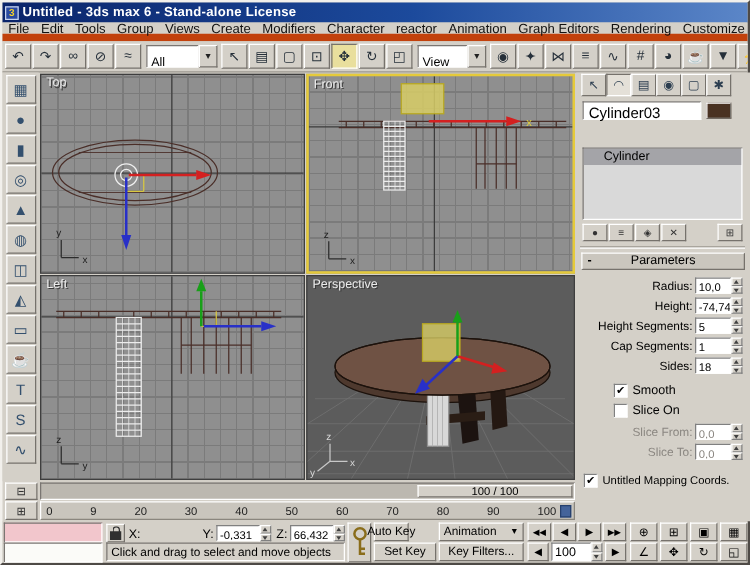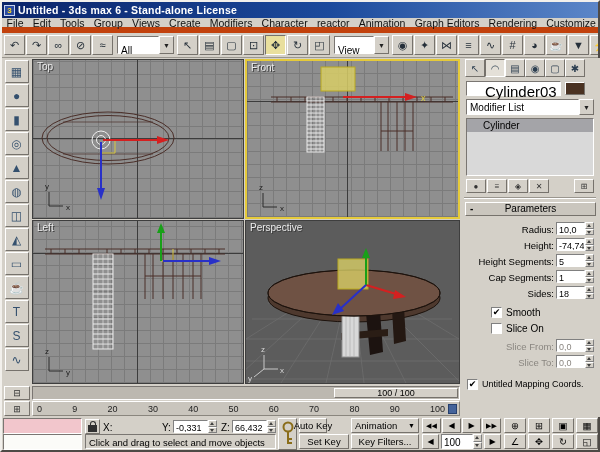--- a/index.html
+++ b/index.html
@@ -29,21 +29,21 @@
   .vp-persp{background-color:#5c5c5c}
   .vp.active{border:2px solid #e5ca3a}
   .vplabel{position:absolute;left:4px;top:1px;font-size:10px;color:#ececec;text-shadow:1px 1px 0 #3a3a3a;z-index:3}
   .axv{position:absolute;top:0;bottom:0;width:1px;background:#3c3c3c;z-index:1}
   .axh{position:absolute;left:0;right:0;height:1px;background:#3c3c3c;z-index:1}
   .vp svg{position:absolute;left:0;top:0;z-index:2}
   
   .cmdpanel{position:absolute;left:459px;top:56px;width:139px;height:359px;background:#d4d0c8}
   .ctab{position:absolute;width:20px;height:18px;top:1px;background:#d4d0c8;border:1px solid;border-color:#fff #76726c #76726c #fff;display:flex;align-items:center;justify-content:center;font-size:10px;color:#2c3e50}
   .ctab.pressed{border-color:#76726c #fff #fff #76726c;background:#e4e0d8}
-  .namefld{position:absolute;left:5px;top:23px;width:95px;height:15px;background:#fff;border:1px solid;border-color:#7a7672 #fff #fff #7a7672;font-size:15px;padding:1px 0 0 18px;color:#000}
+  .namefld{position:absolute;left:5px;top:23px;width:95px;height:15px;background:#fff;border:1px solid;border-color:#7a7672 #fff #fff #7a7672;font-size:12px;padding:1px 0 0 4px;color:#000}
   .swatch{position:absolute;left:104px;top:24px;width:20px;height:13px;background:#4a3222;border:1px solid;border-color:#fff #76726c #76726c #fff}
   .modlist{position:absolute;left:5px;top:41px;width:128px;height:16px;display:flex}
   .modlist .cval{flex:1;background:#fff;border:1px solid;border-color:#7a7672 #fff #fff #7a7672;font-size:10px;padding:2px 0 0 3px;color:#000}
   .modlist .carr{width:15px;background:#d4d0c8;border:1px solid;border-color:#fff #76726c #76726c #fff;font-size:7px;display:flex;align-items:center;justify-content:center;color:#222}
   .stack{position:absolute;left:5px;top:60px;width:128px;height:58px;background:#d9d9d9;border:1px solid;border-color:#7a7672 #fff #fff #7a7672}
   .stackrow{height:13px;background:#a4a4a8;font-size:10px;padding:1px 0 0 16px;color:#000}
   .sbrow{position:absolute;left:5px;top:121px;width:128px;height:15px}
   .sbtn2{position:absolute;width:20px;height:14px;background:#d4d0c8;border:1px solid;border-color:#fff #76726c #76726c #fff;font-size:8px;display:flex;align-items:center;justify-content:center;color:#333}
   .divider{position:absolute;left:3px;top:139px;width:132px;height:2px;border-top:1px solid #9a968e;border-bottom:1px solid #fff}
   .rollout{position:absolute;left:4px;top:144px;width:131px;height:14px;background:#cac6be;border:1px solid;border-color:#fff #76726c #76726c #fff;font-size:10px;text-align:center;color:#000}
@@ -299,24 +299,20 @@
     <div class="ctab" style="left:84px">
         <span>▢</span>
       </div>
     <div class="ctab" style="left:104px">
         <span>✱</span>
       </div>
 
     <div class="namefld">Cylinder03</div>
     <div class="swatch"></div>
 
-    <div class="modlist">
-      <span class="cval">Modifier List</span>
-      <span class="carr">▼</span>
-    </div>
 
     <div class="stack">
       <div class="stackrow">Cylinder</div>
     </div>
 
     <div class="sbrow">
       <div class="sbtn2" style="left:0">●</div>
       <div class="sbtn2" style="left:21px">≡</div>
       <div class="sbtn2" style="left:42px">◈</div>
       <div class="sbtn2" style="left:63px">✕</div>

